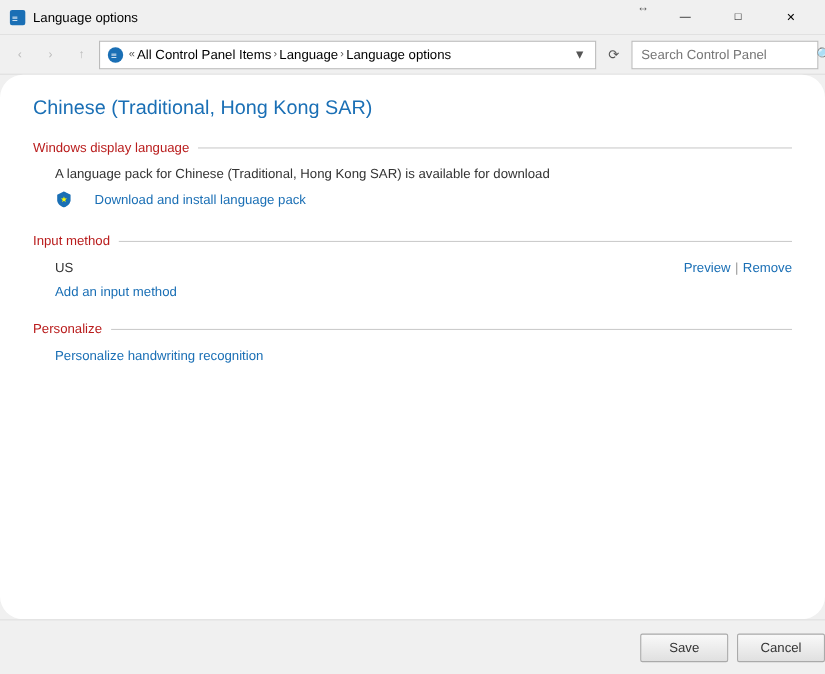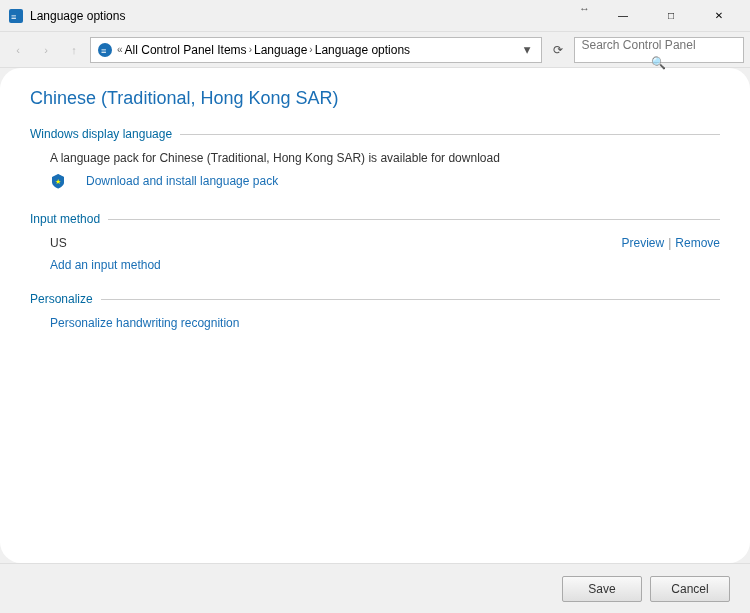--- a/index.html
+++ b/index.html
@@ -124,21 +124,20 @@
     }
     .search-box {
       width: 170px;
       height: 26px;
       border: 1px solid #bbb;
       background: #fff;
       display: flex;
       align-items: center;
       padding: 0 8px;
       gap: 4px;
-      flex-direction: column;
     }
     .search-input {
       border: none;
       outline: none;
       font-size: 12px;
       color: #999;
       flex: 1;
       background: transparent;
     }
 
@@ -162,21 +161,21 @@
     .section {
       margin-bottom: 20px;
     }
     .section-header {
       display: flex;
       align-items: center;
       margin-bottom: 10px;
     }
     .section-label {
       font-size: 12px;
-      color: #0369a1;
+      color: #b91c1c;
       white-space: nowrap;
       margin-right: 8px;
     }
     .section-divider {
       flex: 1;
       height: 1px;
       background: #ccc;
     }
 
     .section-content {
@@ -235,21 +234,21 @@
       vertical-align: middle;
     }
 
     
     .footer {
       background: #f0f0f0;
       height: 50px;
       display: flex;
       align-items: center;
       justify-content: flex-end;
-      padding: 0 20px;
+      padding: 0 0;
       gap: 8px;
       border-top: 1px solid #dfdfdf;
     }
     .footer-btn {
       width: 80px;
       height: 26px;
       border: 1px solid #aaa;
       background: linear-gradient(to bottom, #f9f9f9, #e0e0e0);
       cursor: pointer;
       font-size: 12px;

